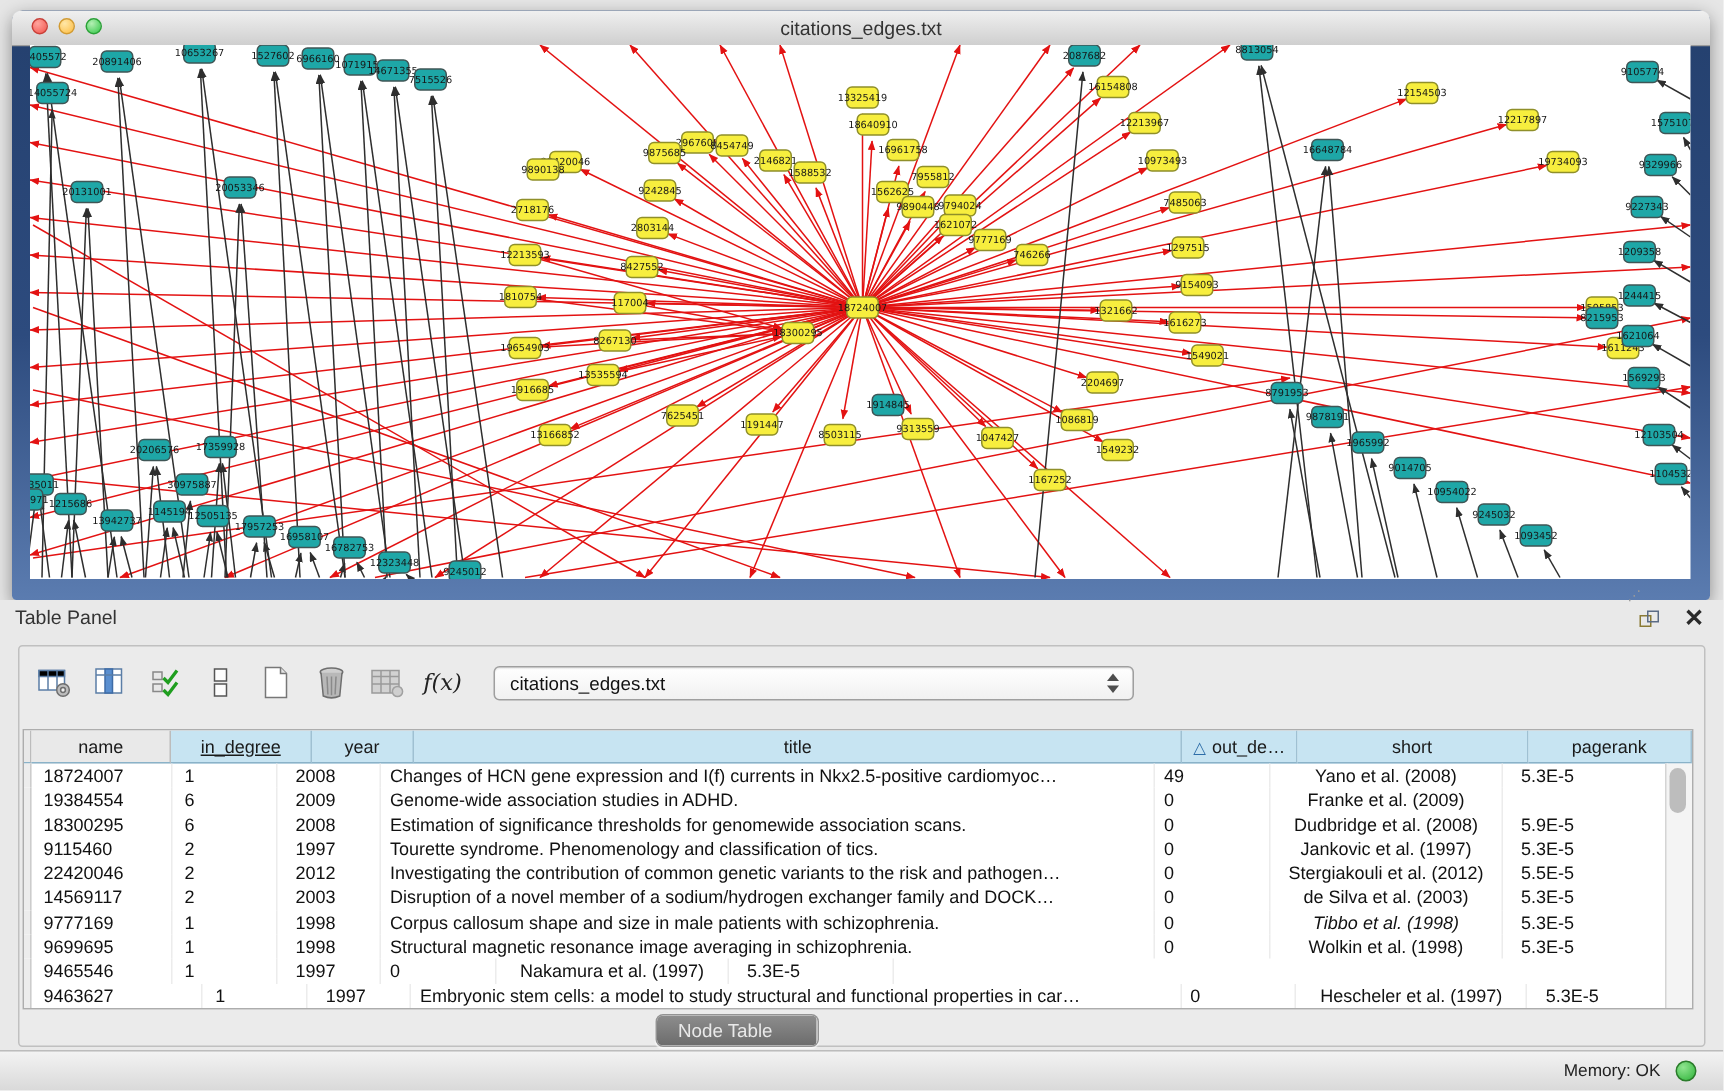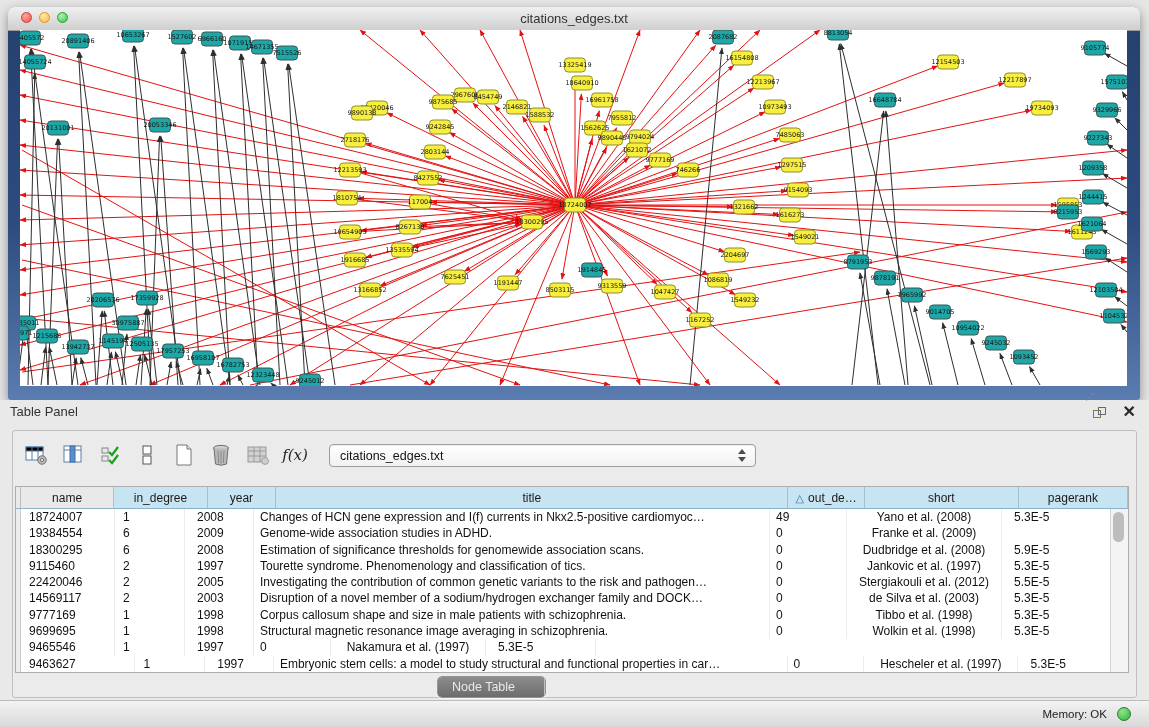--- a/index.html
+++ b/index.html
@@ -549,21 +549,21 @@
             <div class="arr-up"></div>
               <div class="arr-dn"></div>
           </span>
         </div>
       </div>
 
       <div class="tablewrap">
         <div class="thead" id="thead">
             <div class="th gray" style="width: 5px;"></div>
             <div class="th gray" style="width: 94px;"><span>name</span></div>
-            <div class="th" style="width: 94px;"><span>in_degree</span></div>
+            <div class="th" style="width: 94px; text-decoration: underline;"><span>in_degree</span></div>
             <div class="th" style="width: 69px;"><span>year</span></div>
             <div class="th" style="width: 516px;"><span>title</span></div>
             <div class="th" style="width: 77px;"><span class="sort-tri">△</span><span>out_de…</span></div>
             <div class="th" style="width: 155px;"><span>short</span></div>
             <div class="th" style="width: 110px;"><span>pagerank</span></div>
           </div>
         <div id="tbody">
             <div class="trow">
               <div class="cell gutter" style="width: 5px;"></div>
               <div class="cell c1" style="width: 94px;">18724007</div>
@@ -601,21 +601,21 @@
               <div class="cell c3" style="width: 69px;">1997</div>
               <div class="cell c4" style="width: 516px;">Tourette syndrome. Phenomenology and classification of tics.</div>
               <div class="cell c5" style="width: 77px;">0</div>
               <div class="cell c6" style="width: 155px;">Jankovic et al. (1997)</div>
               <div class="cell c7" style="width: 110px;">5.3E-5</div>
             </div>
             <div class="trow">
               <div class="cell gutter" style="width: 5px;"></div>
               <div class="cell c1" style="width: 94px;">22420046</div>
               <div class="cell c2" style="width: 70px;">2</div>
-              <div class="cell c3" style="width: 69px;">2005</div>
+              <div class="cell c3" style="width: 69px;">2012</div>
               <div class="cell c4" style="width: 516px;">Investigating the contribution of common genetic variants to the risk and pathogen…</div>
               <div class="cell c5" style="width: 77px;">0</div>
               <div class="cell c6" style="width: 155px;">Stergiakouli et al. (2012)</div>
               <div class="cell c7" style="width: 110px;">5.5E-5</div>
             </div>
             <div class="trow">
               <div class="cell gutter" style="width: 5px;"></div>
               <div class="cell c1" style="width: 94px;">14569117</div>
               <div class="cell c2" style="width: 70px;">2</div>
               <div class="cell c3" style="width: 69px;">2003</div>
@@ -624,21 +624,21 @@
               <div class="cell c6" style="width: 155px;">de Silva et al. (2003)</div>
               <div class="cell c7" style="width: 110px;">5.3E-5</div>
             </div>
             <div class="trow">
               <div class="cell gutter" style="width: 5px;"></div>
               <div class="cell c1" style="width: 94px;">9777169</div>
               <div class="cell c2" style="width: 70px;">1</div>
               <div class="cell c3" style="width: 69px;">1998</div>
               <div class="cell c4" style="width: 516px;">Corpus callosum shape and size in male patients with schizophrenia.</div>
               <div class="cell c5" style="width: 77px;">0</div>
-              <div class="cell c6" style="width: 155px;">Tibbo et al. (1998)</div>
+              <div class="cell c6" style="width: 155px; font-style: italic;">Tibbo et al. (1998)</div>
               <div class="cell c7" style="width: 110px;">5.3E-5</div>
             </div>
             <div class="trow">
               <div class="cell gutter" style="width: 5px;"></div>
               <div class="cell c1" style="width: 94px;">9699695</div>
               <div class="cell c2" style="width: 70px;">1</div>
               <div class="cell c3" style="width: 69px;">1998</div>
               <div class="cell c4" style="width: 516px;">Structural magnetic resonance image averaging in schizophrenia.</div>
               <div class="cell c5" style="width: 77px;">0</div>
               <div class="cell c6" style="width: 155px;">Wolkin et al. (1998)</div>

